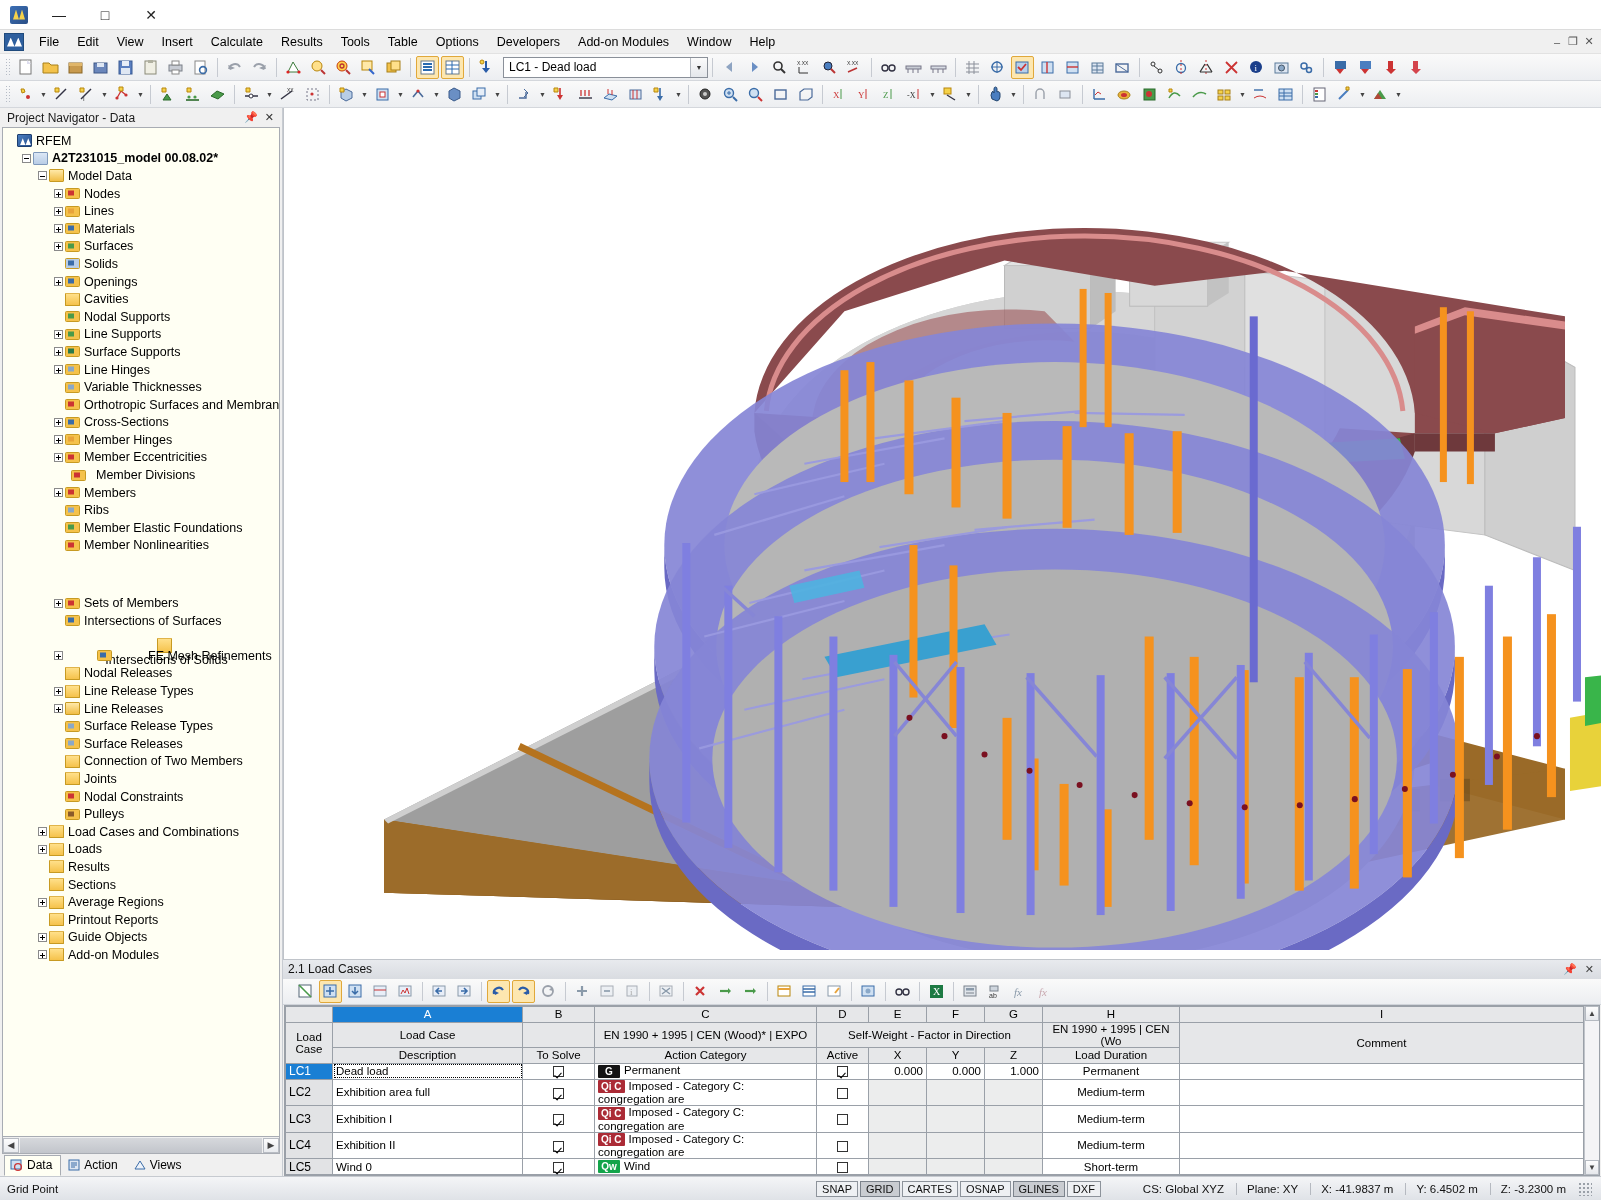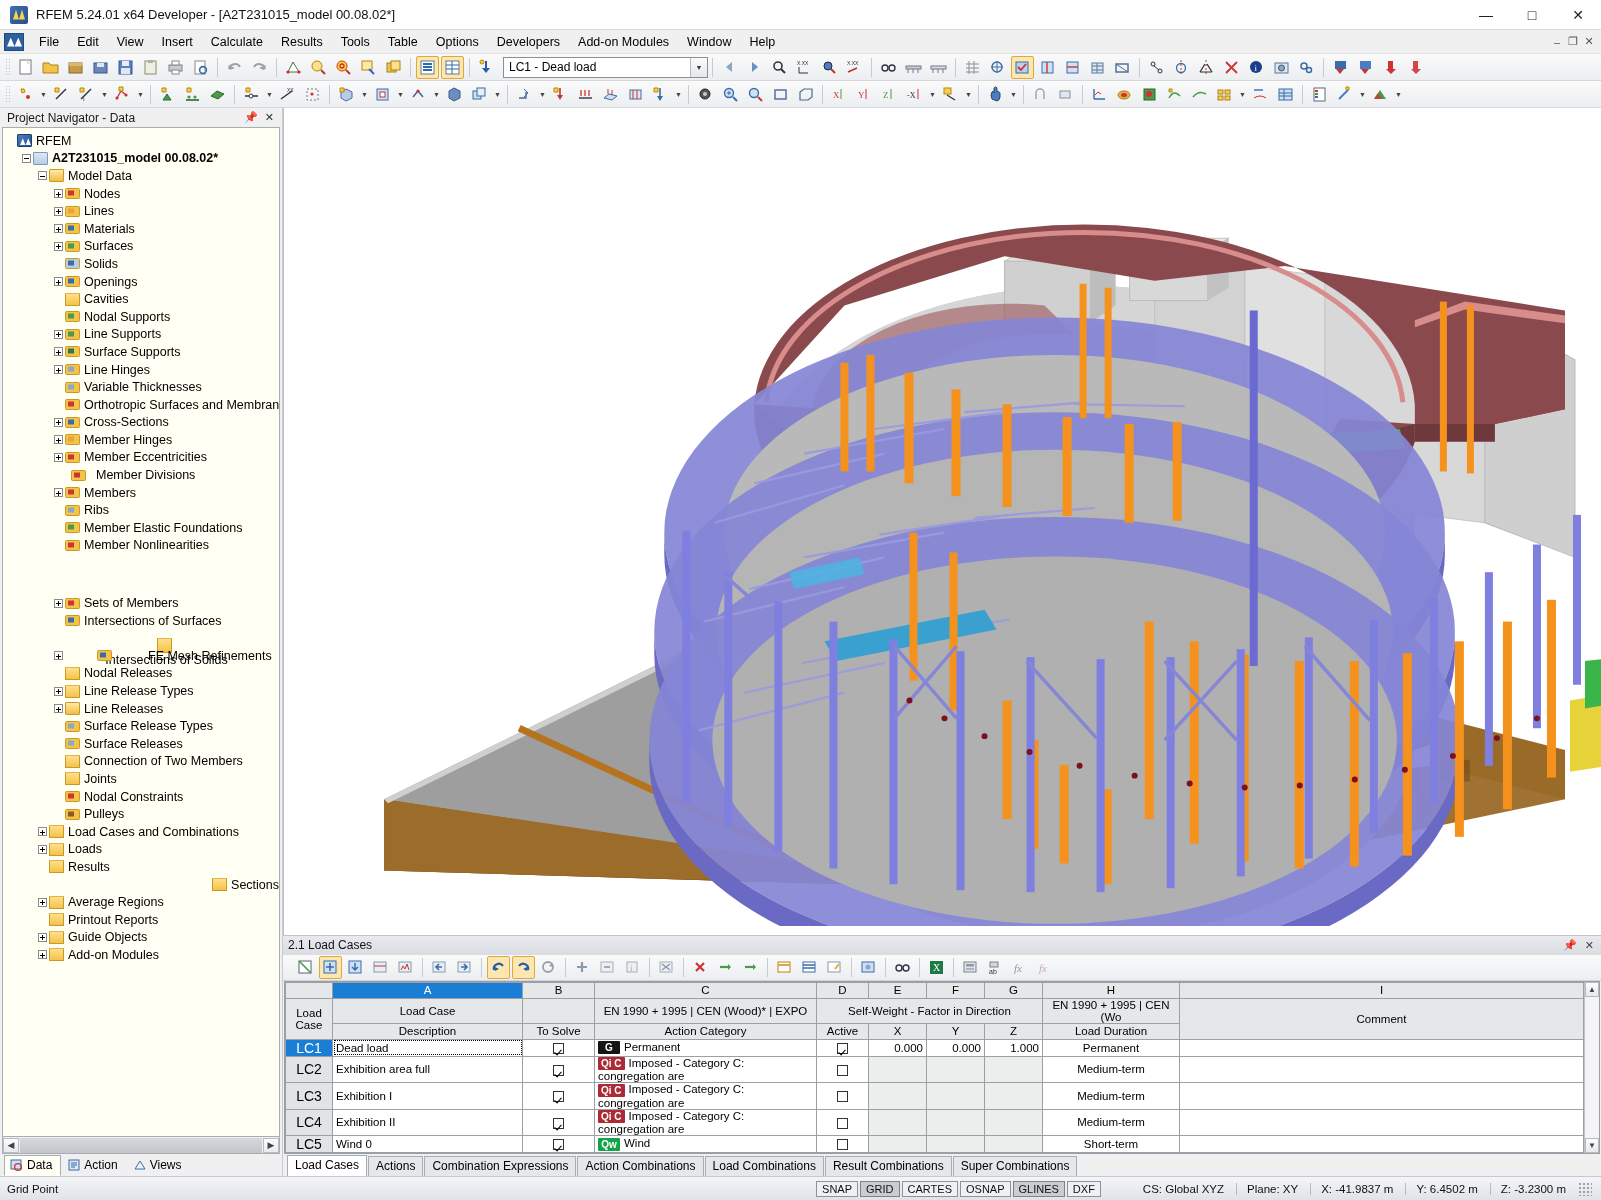--- a/index.html
+++ b/index.html
@@ -125,21 +125,21 @@
   .tp-header .hbtns { margin-left: auto; display: flex; gap: 8px; font-size: 11px; color: #444; padding-right: 3px;}
   .tp-toolbar { height: 26px; background: linear-gradient(#fafafa,#eceef1); display: flex; align-items: center;
      border-bottom: 1px solid #d0d4da; padding-left: 10px; }
   .grid-wrap { flex: 1 1 auto; display: flex; min-height: 0; background: #fff; border: 1px solid #9aa0a8;
      margin: 0 1px; }
   table.grid { border-collapse: collapse; table-layout: fixed; width: 100%; font-size: 11.5px; }
   table.grid th, table.grid td { border: 1px solid #9aa0a8; padding: 0 3px; height: 16px; }
   table.grid th { background: #e6e7e9; font-weight: normal; color: #000; text-align: center; }
   th.colhdr { height: 15px; font-size: 11.5px; }
   th.colhdr.selcol { background: #1a7fd4; color: #fff; }
-  td.lcid { background: #e2e3e5; text-align: center; font-size: 14px; }
+  td.lcid { background: #e2e3e5; font-size: 12px; }
   tr.selrow td.lcid { background: #1a7fd4; color: #fff; }
   td.desc { background: #fff; text-align: left; }
   td.desc.editing { outline: 1px dotted #000; outline-offset: -2px; }
   td.ctr { text-align: center; }
   td.num { text-align: right; padding-right: 7px; }
   td.dim { background: #eceded; }
   .cbx { width: 11px; height: 11px; border: 1px solid #333; background: #fff; display: inline-block;
      position: relative; vertical-align: middle; }
   .cbx.on:after { content: ""; position: absolute; left: 2px; top: 4px; width: 3px; height: 6px;
      border: solid #000; border-width: 0 1.6px 1.6px 0; transform: rotate(42deg); }
@@ -170,21 +170,20 @@
 
   .whitestrip { height: 9px; background: #fff; border-left: 1px solid #bfc3c9; }
 </style>
 </head>
 <body>
 
 <div id="app">
 
   <div class="titlebar">
     <div class="app-icon"></div>
-    <div class="title">RFEM 5.24.01 x64 Developer - [A2T231015_model 00.08.02*]</div>
     <div class="wbtn">—</div>
     <div class="wbtn">□</div>
     <div class="wbtn close">✕</div>
   </div>
 
   <div class="menubar">
     <div class="menu-logo"></div>
     <div class="menu-item">File</div>
     <div class="menu-item">Edit</div>
     <div class="menu-item">View</div>
@@ -1085,21 +1084,21 @@
           <div class="tnode" style="padding-left: 32px;">
             <span class="tbox plus"></span>
             <span class="ticon ic-folder"></span>
             <span class="tlabel">Loads</span>
           </div>
           <div class="tnode" style="padding-left: 32px;">
             <span class="tspacer"></span>
             <span class="ticon ic-folder"></span>
             <span class="tlabel">Results</span>
           </div>
-          <div class="tnode" style="padding-left: 32px; justify-content: flex-end;">
+          <div class="tnode" style="padding-left: 32px;">
             <span class="tspacer"></span>
             <span class="ticon ic-folder"></span>
             <span class="tlabel">Sections</span>
           </div>
           <div class="tnode" style="padding-left: 32px;">
             <span class="tbox plus"></span>
             <span class="ticon ic-folder"></span>
             <span class="tlabel">Average Regions</span>
           </div>
           <div class="tnode" style="padding-left: 32px;">
@@ -1631,29 +1630,20 @@
                 </tr>
               </tbody>
           </table>
           <div class="gridscroll">
             <div class="gsarrow">▲</div>
             <div style="flex:1 1 auto;background:#f4f4f6"></div>
             <div class="gsarrow">▼</div>
           </div>
         </div>
 
-        <div class="tp-tabs" id="tptabs">
-            <div class="tptab active">Load Cases</div>
-            <div class="tptab">Actions</div>
-            <div class="tptab">Combination Expressions</div>
-            <div class="tptab">Action Combinations</div>
-            <div class="tptab">Load Combinations</div>
-            <div class="tptab">Result Combinations</div>
-            <div class="tptab">Super Combinations</div>
-          </div>
       </div>
     </div>
   </div>
 
   <div class="statusbar">
     <div class="sb-left">Grid Point</div>
     <div class="sb-mid">
       <span class="sbtoggle">SNAP</span>
       <span class="sbtoggle pressed">GRID</span>
       <span class="sbtoggle">CARTES</span>

